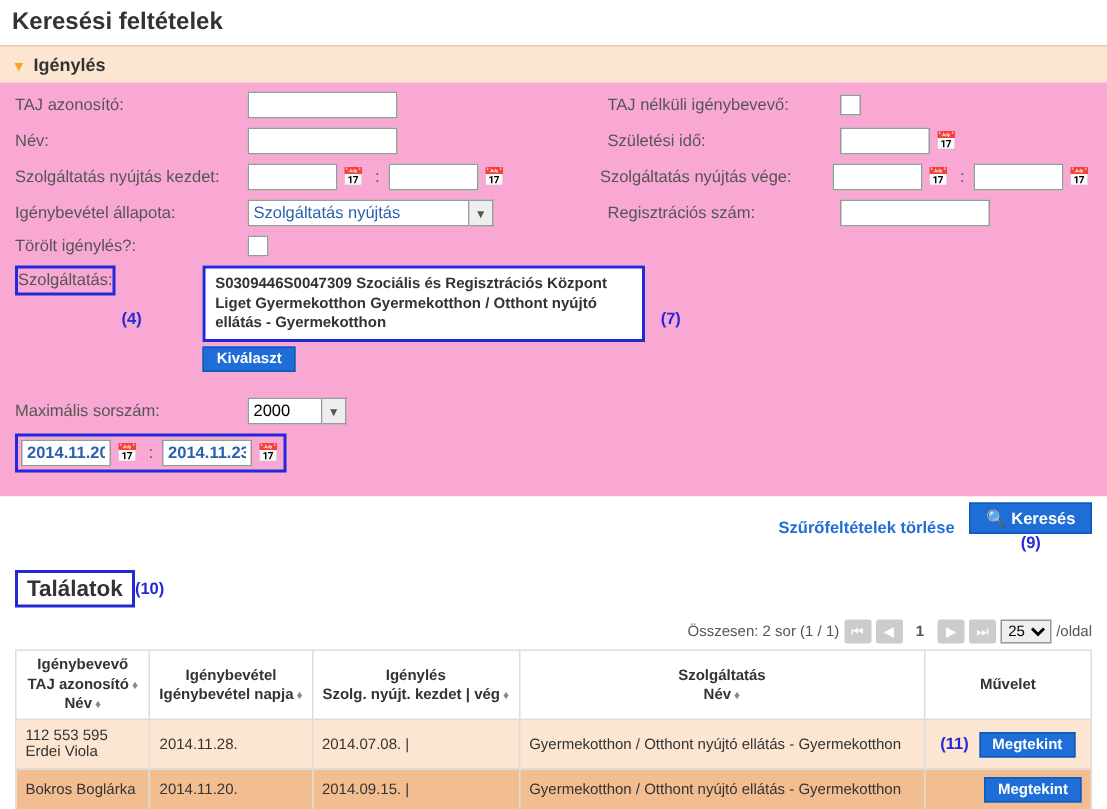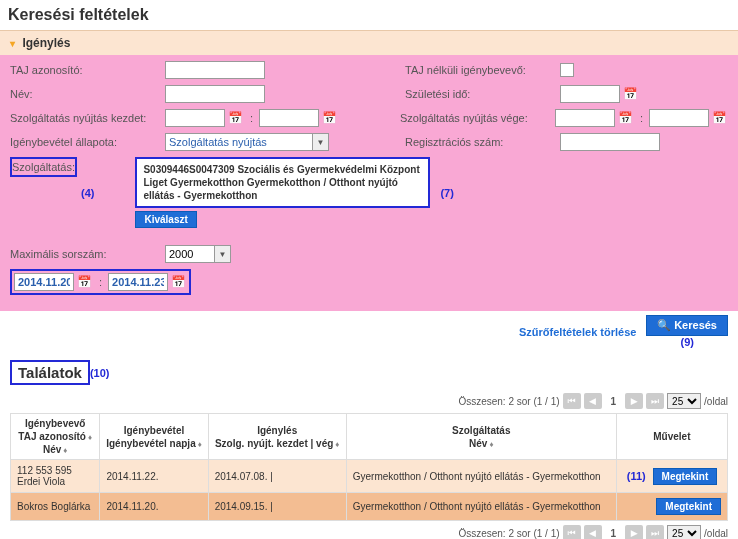--- a/index.html
+++ b/index.html
@@ -103,27 +103,33 @@
         <input class="fld" style="width: 148px; color: rgb(42, 95, 173);" value="Szolgáltatás nyújtás">
         <div class="combo-btn">▼</div>
       </div>
     </div>
     <div class="col-right">
       <div class="lbl">Regisztrációs szám:</div>
       <input class="fld fld-100" style="">
     </div>
   </div>
 
+  <div class="row">
+    <div class="col-left">
+      <div class="lbl">Törölt igénylés?:</div>
+      <div class="checkbox"></div>
+    </div>
+  </div>
 
   <div class="row" style="align-items:flex-start">
     <div class="lbl highlight-blue" style="width:auto;padding:2px 0">Szolgáltatás:</div>
     <span class="annot" style="align-self:center">(4)</span>
     <div style="width:37px"></div>
     <div>
-      <div class="svc-box highlight-blue">S0309446S0047309 Szociális és Gyermekvédelmi Központ Liget Gyermekotthon Gyermekotthon / Otthont nyújtó ellátás - Gyermekotthon</div>
+      <div class="svc-box highlight-blue">S0309446S0047309 Szociális és Regisztrációs Központ Liget Gyermekotthon Gyermekotthon / Otthont nyújtó ellátás - Gyermekotthon</div>
       <button class="btn-blue-sm" style="margin-top:3px">Kiválaszt</button>
     </div>
     <span class="annot" style="margin-left:10px;align-self:center">(7)</span>
   </div>
 
   <div class="row" style="margin-top:17px">
     <div class="lbl">Maximális sorszám:</div>
     <div class="combo">
       <input class="fld fld-50" value="2000" style="">
       <div class="combo-btn">▼</div>
@@ -190,21 +196,21 @@
       </th>
       <th>Művelet</th>
     </tr>
   </thead>
   <tbody>
     <tr class="r0">
       <td>
           <div>112 553 595</div>
           <div>Erdei Viola</div>
         </td>
-      <td>2014.11.22.</td>
+      <td>2014.11.28.</td>
       <td>2014.07.08. |</td>
       <td>Gyermekotthon / Otthont nyújtó ellátás - Gyermekotthon</td>
       <td style="white-space:nowrap">
         <span class="annot">(11)</span>
         <button class="btn-blue-sm highlight-blue">Megtekint</button>
       </td>
     </tr>
     <tr class="r1">
       <td>
           <div></div>

